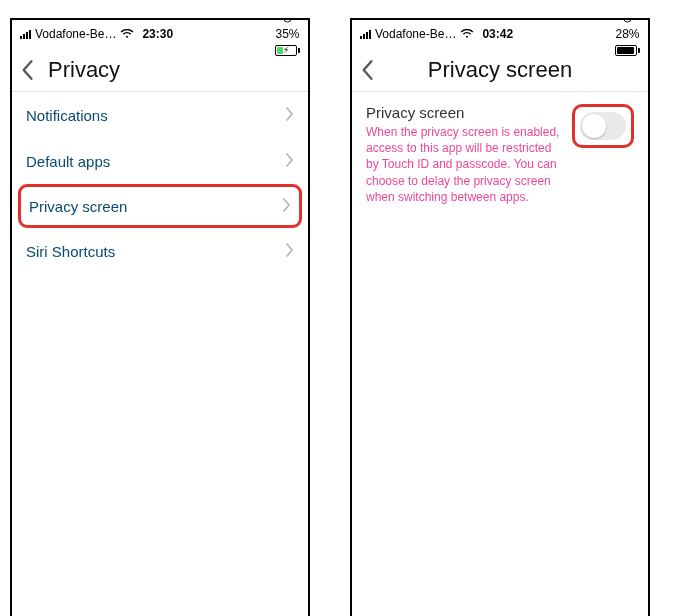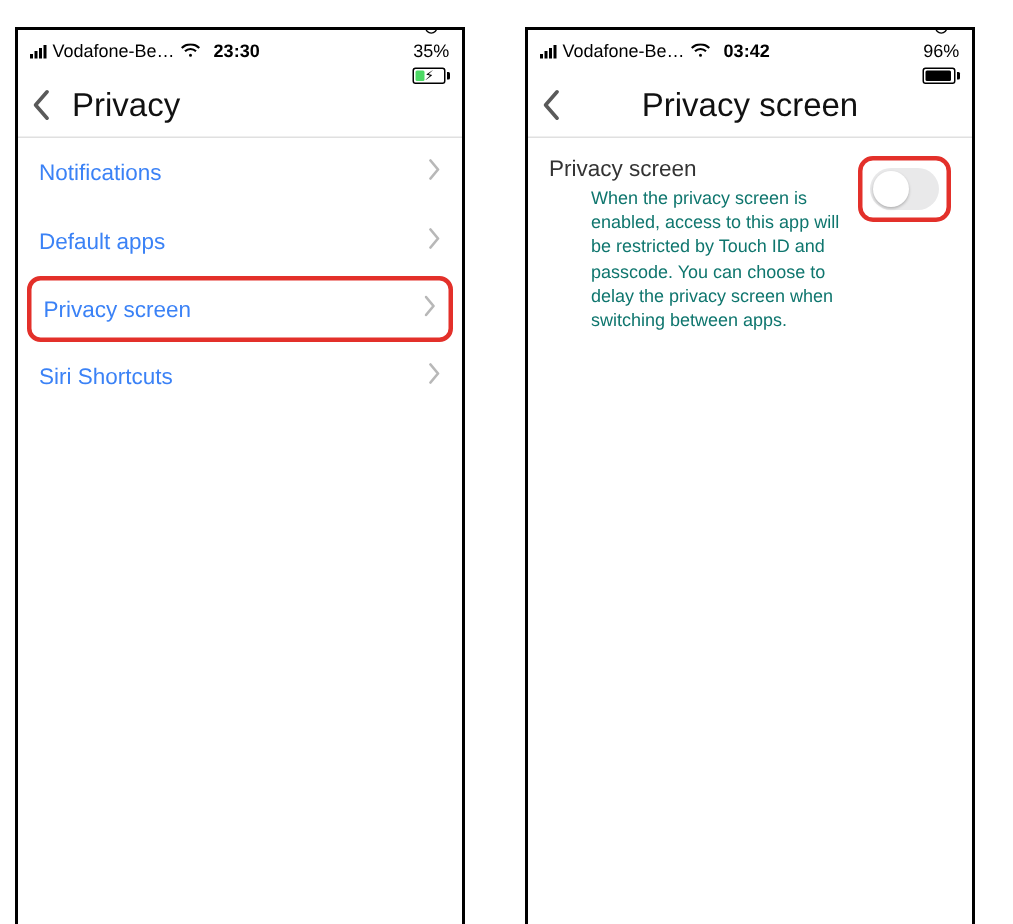--- a/index.html
+++ b/index.html
@@ -66,38 +66,38 @@
     .back-chevron svg { width: 14px; height: 22px; }
     .nav-title {
       font-size: 22px; font-weight: 500; color: #111; flex:1;
     }
     .nav-title.center { text-align: center; margin-left: -28px; }
 
     .list { }
     .row {
       display:flex; align-items:center; justify-content:space-between;
       height: 46px; padding: 0 14px;
-      font-size: 15px; color:#3b82f6;
+      font-size: 15px; color:#0c4a6e;
     }
     .row .chev-right svg { width: 8px; height: 14px; color:#b8b8b8; }
     .highlight {
       border: 3px solid #e3302a;
       border-radius: 9px;
       margin: 0 6px;
       padding: 0 8px;
       height: 44px;
     }
 
     .detail {
       padding: 12px 14px;
       display:flex; gap:8px; align-items:flex-start;
     }
     .detail-text { flex:1; }
     .detail-title { font-size: 15px; color:#333; margin-bottom: 3px; }
-    .detail-desc { font-size: 12px; line-height: 1.35; color:#0f766e;margin-left:28px; }
+    .detail-desc { font-size: 12px; line-height: 1.35; color:#ec4899; }
     .toggle-wrap {
       border: 3px solid #e3302a; border-radius: 10px; padding: 5px;
     }
     .toggle {
       width: 46px; height: 28px; border-radius: 14px; background:#e9e9ea;
       position:relative;
     }
     .toggle-knob {
       position:absolute; left:2px; top:2px; width:24px; height:24px;
       background:#fff; border-radius:50%;
@@ -196,21 +196,21 @@
       </span>
       <span style="margin-left:4px;font-weight:600">03:42</span>
     </div>
     <div class="sb-right">
       <span class="alarm-icon">
         <svg viewBox="0 0 12 12">
             <circle cx="6" cy="7" r="4" fill="none" stroke="currentColor" stroke-width="1"></circle>
             <path d="M6 4.5V7l1.5 1M2 2l2-1M10 2l-2-1" stroke="currentColor" stroke-width="1" fill="none"></path>
           </svg>
       </span>
-      <span>96%</span>
+      <span>28%</span>
       <span class="batt">
         <span class="batt-body">
             <span class="batt-fill" id="rbfill" style="width: 17.28px; background: rgb(0, 0, 0);"></span>
           </span>
         <span class="batt-cap"></span>
       </span>
     </div>
   </div>
 
   <div class="navbar">

